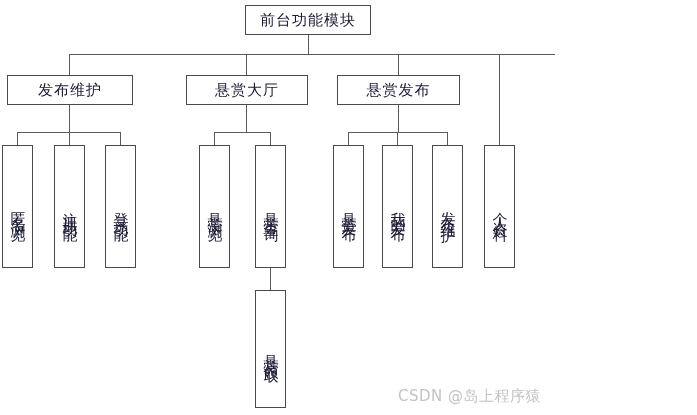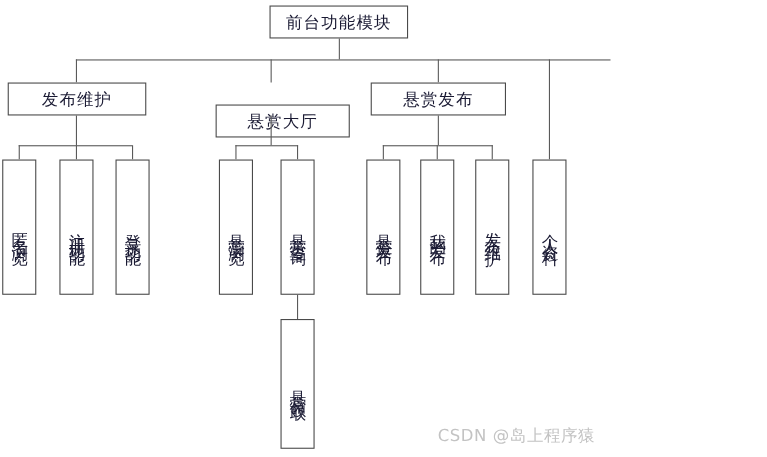--- a/index.html
+++ b/index.html
@@ -87,21 +87,21 @@
   <div class="ln h" style="left:17px; top:132px; width:103px;"></div>
 
   <div class="ln v" style="left:17px; top:132px; height:13px;"></div>
   <div class="ln v" style="left:69px; top:132px; height:13px;"></div>
   <div class="ln v" style="left:120px; top:132px; height:13px;"></div>
 
   <div class="node v" style="left:2px; top:145px; width:31px; height:123px;">匿名浏览</div>
   <div class="node v" style="left:54px; top:145px; width:31px; height:123px;">注册功能</div>
   <div class="node v" style="left:105px; top:145px; width:31px; height:123px;">登录功能</div>
 
-  <div class="node h" style="left:196px; top:75px; width:122px; height:30px;margin-top:20px;">悬赏大厅</div>
+  <div class="node h" style="left:186px; top:75px; width:122px; height:30px;">悬赏大厅</div>
 
   <div class="ln v" style="left:246px; top:105px; height:27px;"></div>
   <div class="ln h" style="left:214px; top:132px; width:57px;"></div>
 
   <div class="ln v" style="left:214px; top:132px; height:13px;"></div>
   <div class="ln v" style="left:270px; top:132px; height:13px;"></div>
 
   <div class="node v" style="left:199px; top:145px; width:31px; height:123px;">悬赏浏览</div>
   <div class="node v" style="left:255px; top:145px; width:31px; height:123px;">悬赏查询</div>
 

